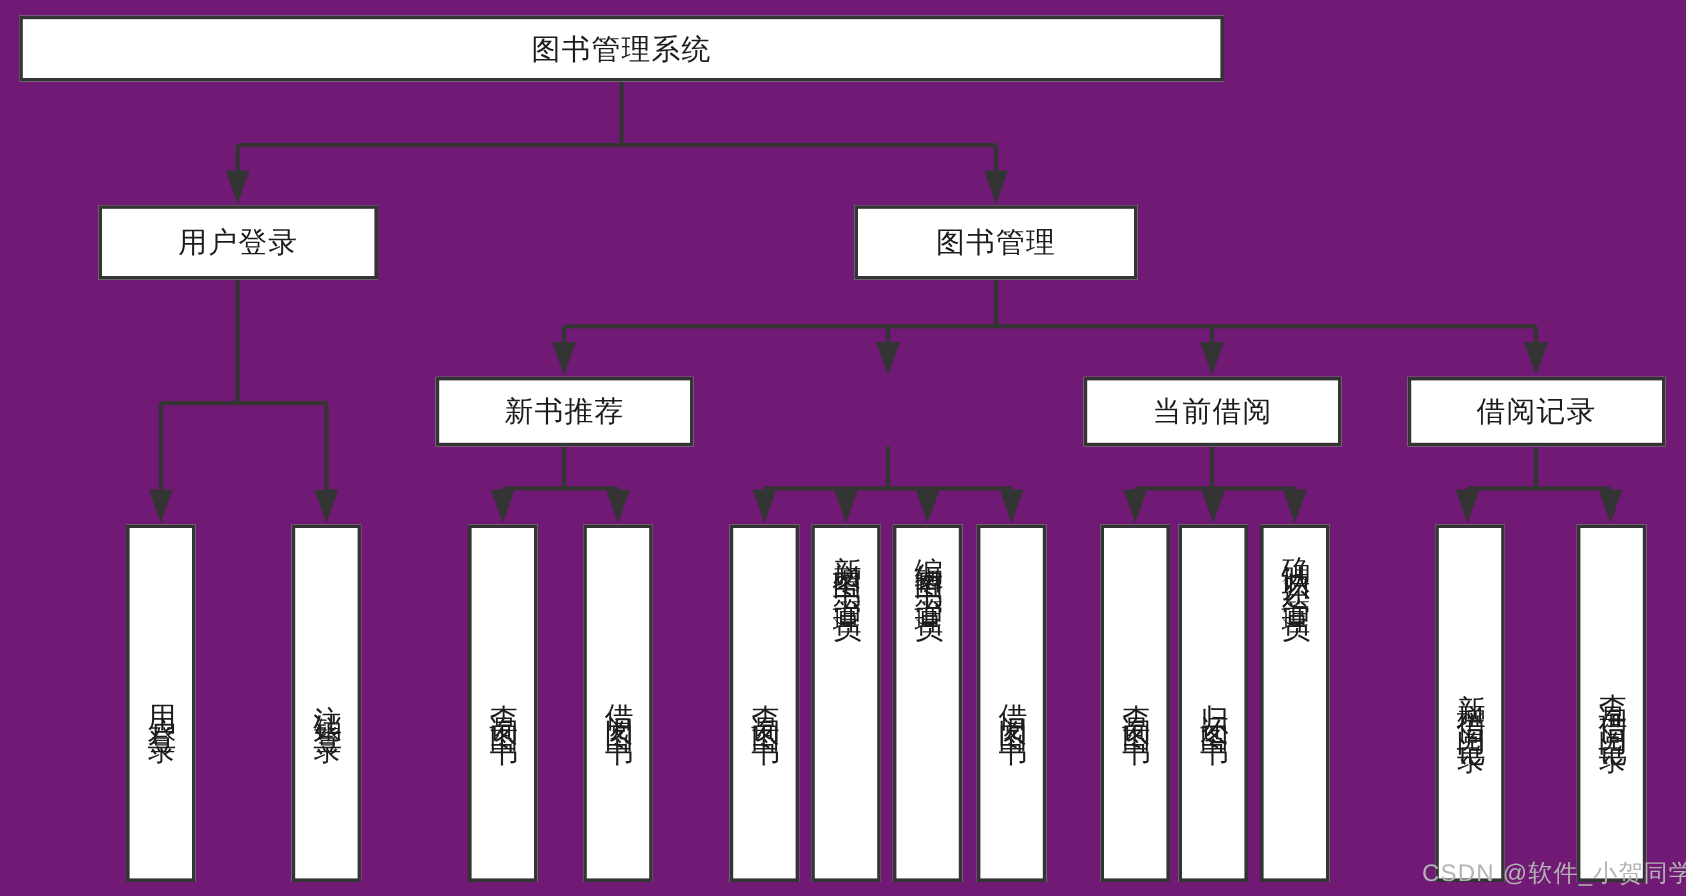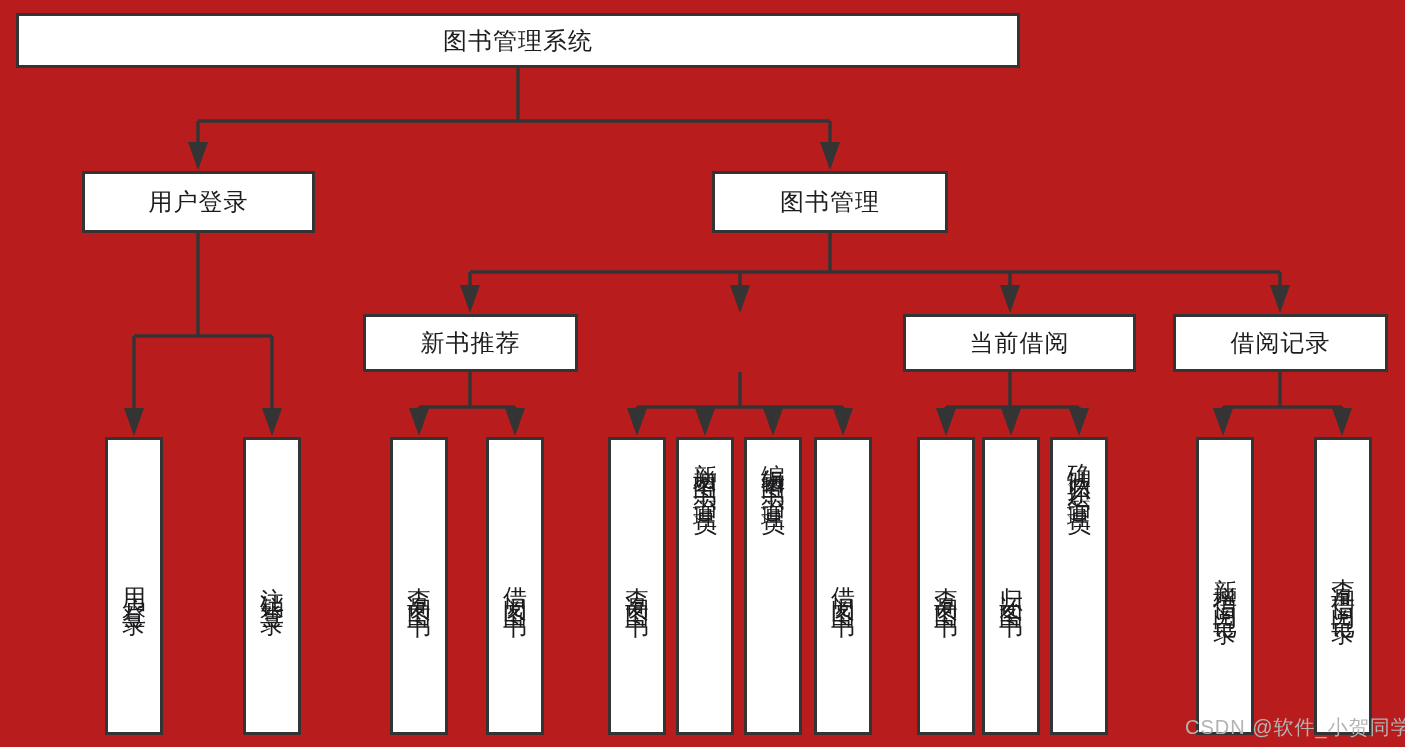--- a/index.html
+++ b/index.html
@@ -1,17 +1,17 @@
 <!DOCTYPE html>
 <html><head>
 <meta charset="utf-8">
 <style>
   html,body{margin:0;padding:0;background:#ffffff;}
   body{font-family:"Liberation Sans","DejaVu Sans",sans-serif;}
-  .canvas{position:relative;width:1405px;height:747px;background:#b91c1c;overflow:hidden;color:#1c1c1e;}
+  .canvas{position:relative;width:1405px;height:747px;background:#701a75;overflow:hidden;color:#1c1c1e;}
   .wires{position:absolute;left:0;top:0;width:1405px;height:747px;}
   .wire{stroke:#343434;stroke-width:3.5;fill:none;}
   .arrowheads{fill:#343434;stroke:none;}
   .node{position:absolute;box-sizing:border-box;background:#ffffff;border:3px solid #343434;
         display:flex;align-items:center;justify-content:center;}
   .header{font-size:24px;letter-spacing:1px;white-space:nowrap;}
   .leaf .vtext{writing-mode:vertical-rl;text-orientation:mixed;font-size:24px;letter-spacing:9px;line-height:1;}
   .leaf.vtop{align-items:flex-start;padding-top:4px;}
   .leaf.vtop .vtext{letter-spacing:7px;}
   .watermark{position:absolute;left:1185px;top:714px;font-size:20px;color:#b3b3b3;
@@ -51,21 +51,21 @@
   <div class="node header" style="left:82px;top:171px;width:233px;height:62px">
     <span>用户登录</span>
   </div>
   <div class="node header" style="left:363px;top:314px;width:215px;height:58px">
     <span>新书推荐</span>
   </div>
 
   <div class="node header" style="left:712px;top:171px;width:236px;height:62px">
     <span>图书管理</span>
   </div>
-  <div class="node header" style="left:903px;top:314px;width:233px;height:58px">
+  <div class="node header" style="left:903px;top:314px;width:215px;height:58px">
     <span>当前借阅</span>
   </div>
   <div class="node header" style="left:1173px;top:314px;width:215px;height:58px">
     <span>借阅记录</span>
   </div>
 
   <div class="node leaf" style="left:105px;top:437px;width:58px;height:298px">
     <span class="vtext">用户登录</span>
   </div>
   <div class="node leaf" style="left:243px;top:437px;width:58px;height:298px">

